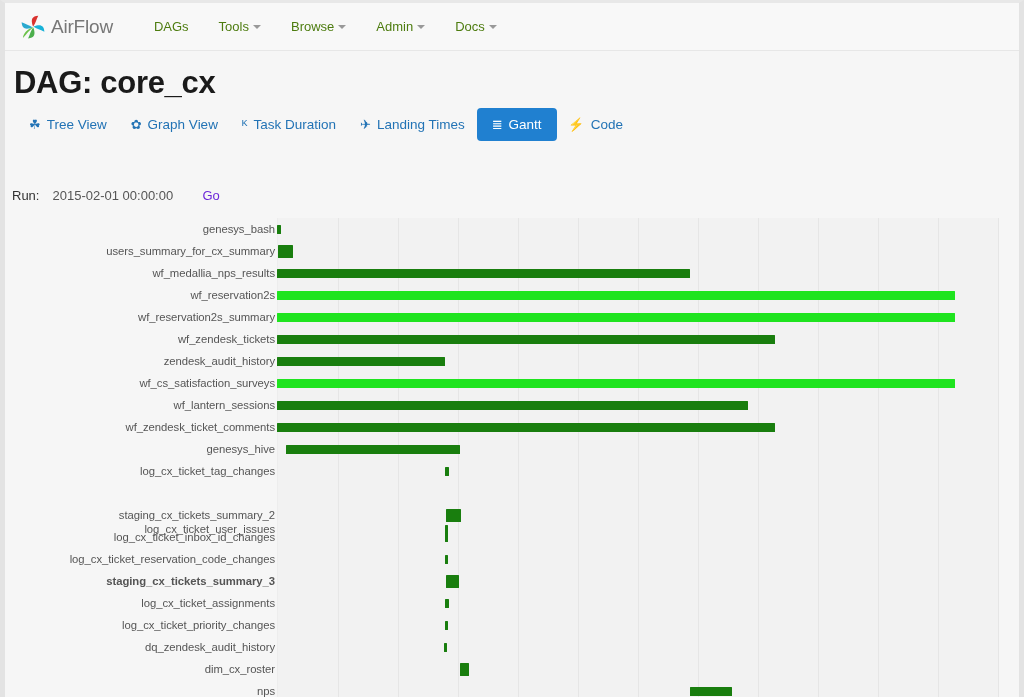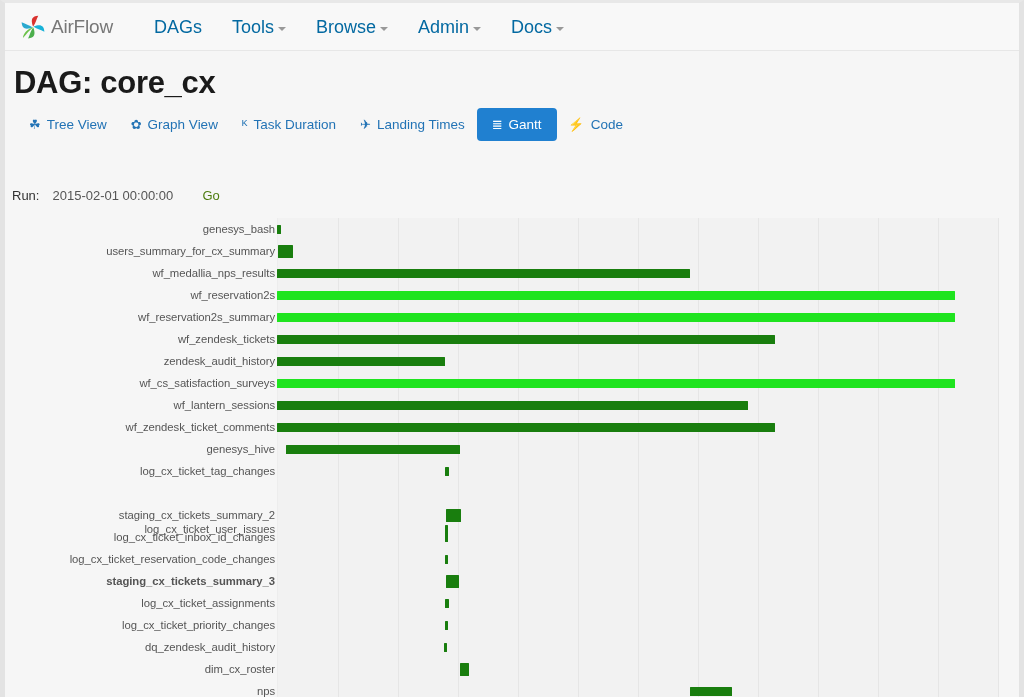--- a/index.html
+++ b/index.html
@@ -49,22 +49,22 @@
     position: relative;
     margin-right: 4px;
   }
   .brand-label {
     font-size: 19px;
     color: #777;
     letter-spacing: -0.2px;
   }
   .navlinks { display: flex; align-items: center; }
   .navlink {
-    font-size: 18px;
-    color: #0369a1;
+    font-size: 13px;
+    color: #4d7c0f;
     padding: 0 15px;
     cursor: pointer;
     white-space: nowrap;
     line-height: 48px;
   }
   .caret {
     display: inline-block;
     width: 0; height: 0;
     margin-left: 4px;
     vertical-align: 2px;
@@ -121,21 +121,21 @@
     padding-left: 7px;
     font-size: 13px;
     color: #444;
   }
   .run-label { font-weight: normal; color: #333; margin-right: 13px; }
   .run-value {
     color: #555;
     margin-right: 0;
     width: 150px;
   }
-  .run-go { color: #4d7c0f; cursor: pointer; }
+  .run-go { color: #6d28d9; cursor: pointer; }
 
   
   #gantt {
     position: absolute;
     left: 0; top: 215px;
     width: 1014px;
     height: 479px;
   }
   .plot-bg {
     position: absolute;

